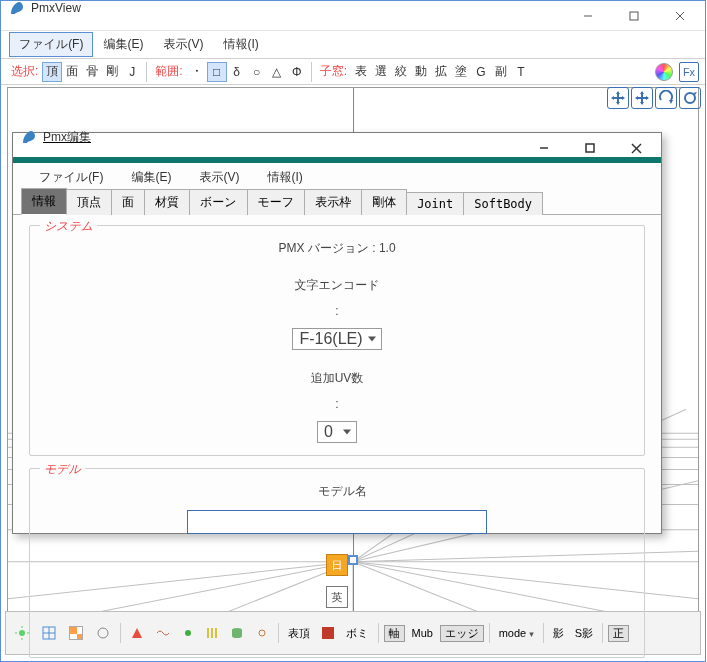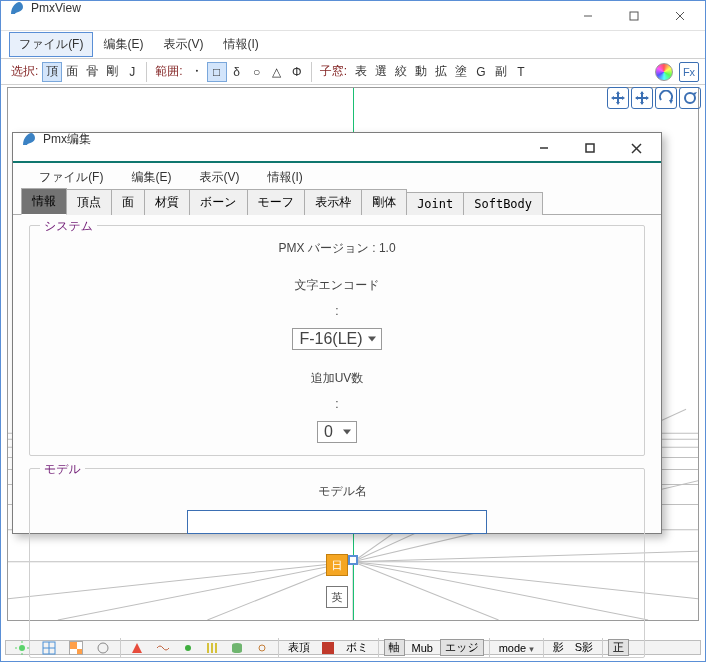--- a/index.html
+++ b/index.html
@@ -10,60 +10,60 @@
 .titlebar { height: 30px; background: #fff; border-bottom: 1px solid #e2e2e2; display: flex; align-items: center; padding: 0 2px 16px 8px; }
 .titlebar .app-icon { width: 16px; height: 16px; margin-right: 6px; }
 .titlebar .title { font-size: 12px; color: #333; flex: 1; }
 .titlebar .winbtns { display: flex; height: 100%; }
 .titlebar .winbtn { width: 46px; height: 30px; display: flex; align-items: center; justify-content: center; font-size: 13px; color: #555; }
 .menubar { height: 28px; display: flex; align-items: center; padding: 0 8px; gap: 0; border-bottom: 1px solid #d0d0d0; font-size: 12px; }
 .menubar .menuitem { padding: 4px 10px; color: #333; }
 .menubar .menuitem.selected { border: 1px solid #5a8fd6; background: #e8f0fb; padding: 3px 9px; }
 
 .toolbar1 { height: 26px; display: flex; align-items: center; padding: 0 6px; border-bottom: 1px solid #d0d0d0; font-size: 12px; gap: 0; white-space: nowrap; }
-.toolbar1 .lbl { color: #7f1d1d; padding: 0 4px; }
+.toolbar1 .lbl { color: #ef4444; padding: 0 4px; }
 .toolbar1 .tbtn { min-width: 20px; height: 20px; padding: 0 3px; display: inline-flex; align-items: center; justify-content: center; border: 1px solid transparent; color: #333; font-size: 12px; }
 .toolbar1 .tbtn.sel { background: #d3e5fb; border: 1px solid #7aa7db; }
 .toolbar1 .sep { width: 1px; height: 20px; background: #ccc; margin: 0 4px; }
 .toolbar1 .right { margin-left: auto; display: flex; align-items: center; }
 .colorwheel { width: 18px; height: 18px; border-radius: 50%; background: conic-gradient(#f55,#ff5,#5f5,#5ff,#55f,#f5f,#f55); border:1px solid #999; }
 .fxbtn { width:20px; height:20px; display:inline-flex; align-items:center; justify-content:center; border:1px solid #3b6fb3; color:#3b6fb3; font-size:11px; margin-left:6px; border-radius:2px;}
 
 .gizmorow { position:absolute; right:4px; top:86px; display:flex; gap:2px; }
 .gizmo { width:22px; height:22px; border:1px solid #3b6fb3; border-radius:3px; display:flex; align-items:center; justify-content:center; }
 
 .viewport { position: absolute; left: 6px; right: 6px; top: 86px; bottom: 40px; background: #fff; border: 1px solid #9a9a9a; overflow: hidden; }
 .axis-y { position:absolute; left:50%; top:0; bottom:0; width:1px; background:#1abf73; }
 .plane { position:absolute; left:50%; top:472px; width:10px; height:10px; transform:translate(-50%,-50%); border:2px solid #5a8fd6; background:#fff; }
 
 
 .gridlines line { stroke:#bfbfbf; stroke-width:1; }
 
-.bottombar { position:absolute; left:4px; right:4px; bottom:6px; height:15px; border:1px solid #bdbdbd; background:#f3f3f3; display:flex; align-items:center; padding:0 4px; font-size:11px; gap:3px; }
+.bottombar { position:absolute; left:4px; right:4px; bottom:6px; height:44px; border:1px solid #bdbdbd; background:#f3f3f3; display:flex; align-items:center; padding:0 4px; font-size:11px; gap:3px; }
 .bottombar .bbtn { min-width:18px; height:20px; padding:0 4px; display:inline-flex; align-items:center; justify-content:center; border:1px solid transparent; }
 .bottombar .bsep { width:1px; height:20px; background:#ccc; margin:0 2px; }
 .bottombar .txt { padding:0 4px; }
 .bottombar .pressed { border:1px solid #9a9a9a; background:#e2e2e2; }
 .bottombar .dd::after { content:"▾"; font-size:9px; margin-left:3px; color:#555; }
 .sqred { width:12px; height:12px; background:#c0392b; }
 .sqgrid { width:14px; height:14px; background:linear-gradient(#ff9f49,#ff9f49) 0 0/7px 7px,linear-gradient(#ff9f49,#ff9f49) 7px 7px/7px 7px,#fff; background-repeat:no-repeat; border:1px solid #aaa;}
 
 
 .dialog { position:absolute; left:12px; top:132px; width:650px; height:402px; background:#fdfdfd; border:1px solid #7d7d7d; box-shadow:4px 4px 8px rgba(0,0,0,0.25); }
-.dialog .titlebar { border-bottom:2px solid #0f766e; }
+.dialog .titlebar { border-bottom:6px solid #0f766e;text-decoration:underline; }
 .dlg-menubar { height:28px; display:flex; align-items:center; padding:0 12px; gap:0; font-size:12px; }
 .dlg-menubar .menuitem { padding:4px 14px; color:#333; }
 
 .tabstrip { height:24px; display:flex; align-items:flex-end; padding-left:8px; border-bottom:1px solid #adadad; font-size:12px; }
 .tab { padding:4px 10px; border:1px solid #adadad; border-bottom:none; background:#f0f0f0; margin-right:-1px; position:relative; top:1px; font-family:"MS Gothic",monospace; }
 .tab.active { background:#737373; border-bottom:1px solid #fff; z-index:1; }
 
 .tabbody { padding:10px 16px; font-size:12px; color:#444; }
 .groupbox { border:1px solid #cfcfcf; border-radius:2px; padding:14px 14px 12px; margin-bottom:12px; position:relative; }
-.groupbox > .legend { position:absolute; top:-8px; left:10px; background:#fdfdfd; padding:0 4px; font-size:12px; color:#701a75; }
+.groupbox > .legend { position:absolute; top:-8px; left:10px; background:#fdfdfd; padding:0 4px; font-size:12px; color:#ef4444;font-style:italic; }
 .row { display:flex; align-items:center; gap:10px;flex-direction:column; }
 .row .label { color:#444; }
 .select { height:22px; border:1px solid #9a9a9a; background:#fff; padding:0 18px 0 6px; font-size:16px; position:relative; display:inline-flex; align-items:center; min-width:80px; }
 .select::after { content:""; position:absolute; right:5px; top:50%; width:0; height:0; border-left:4px solid transparent; border-right:4px solid transparent; border-top:5px solid #555; transform:translateY(-50%); }
 .textinput { height:24px; border:1px solid #3b6fb3; background:#fff; width:300px; }
 .textarea { border:1px solid #9a9a9a; background:#fff; height:120px; width:430px; position:relative; }
 .textarea .sb { position:absolute; right:2px; top:2px; bottom:2px; width:14px; background:#f1f1f1; }
 .textarea .sb::before { content:"▴"; position:absolute; top:0; left:0; right:0; text-align:center; font-size:9px; color:#888;}
 .textarea .sb::after { content:"▾"; position:absolute; bottom:0; left:0; right:0; text-align:center; font-size:9px; color:#888;}
 .langbtn { width:22px; height:22px; border:1px solid #777; background:#fff; display:inline-flex; align-items:center; justify-content:center; font-size:11px; }

